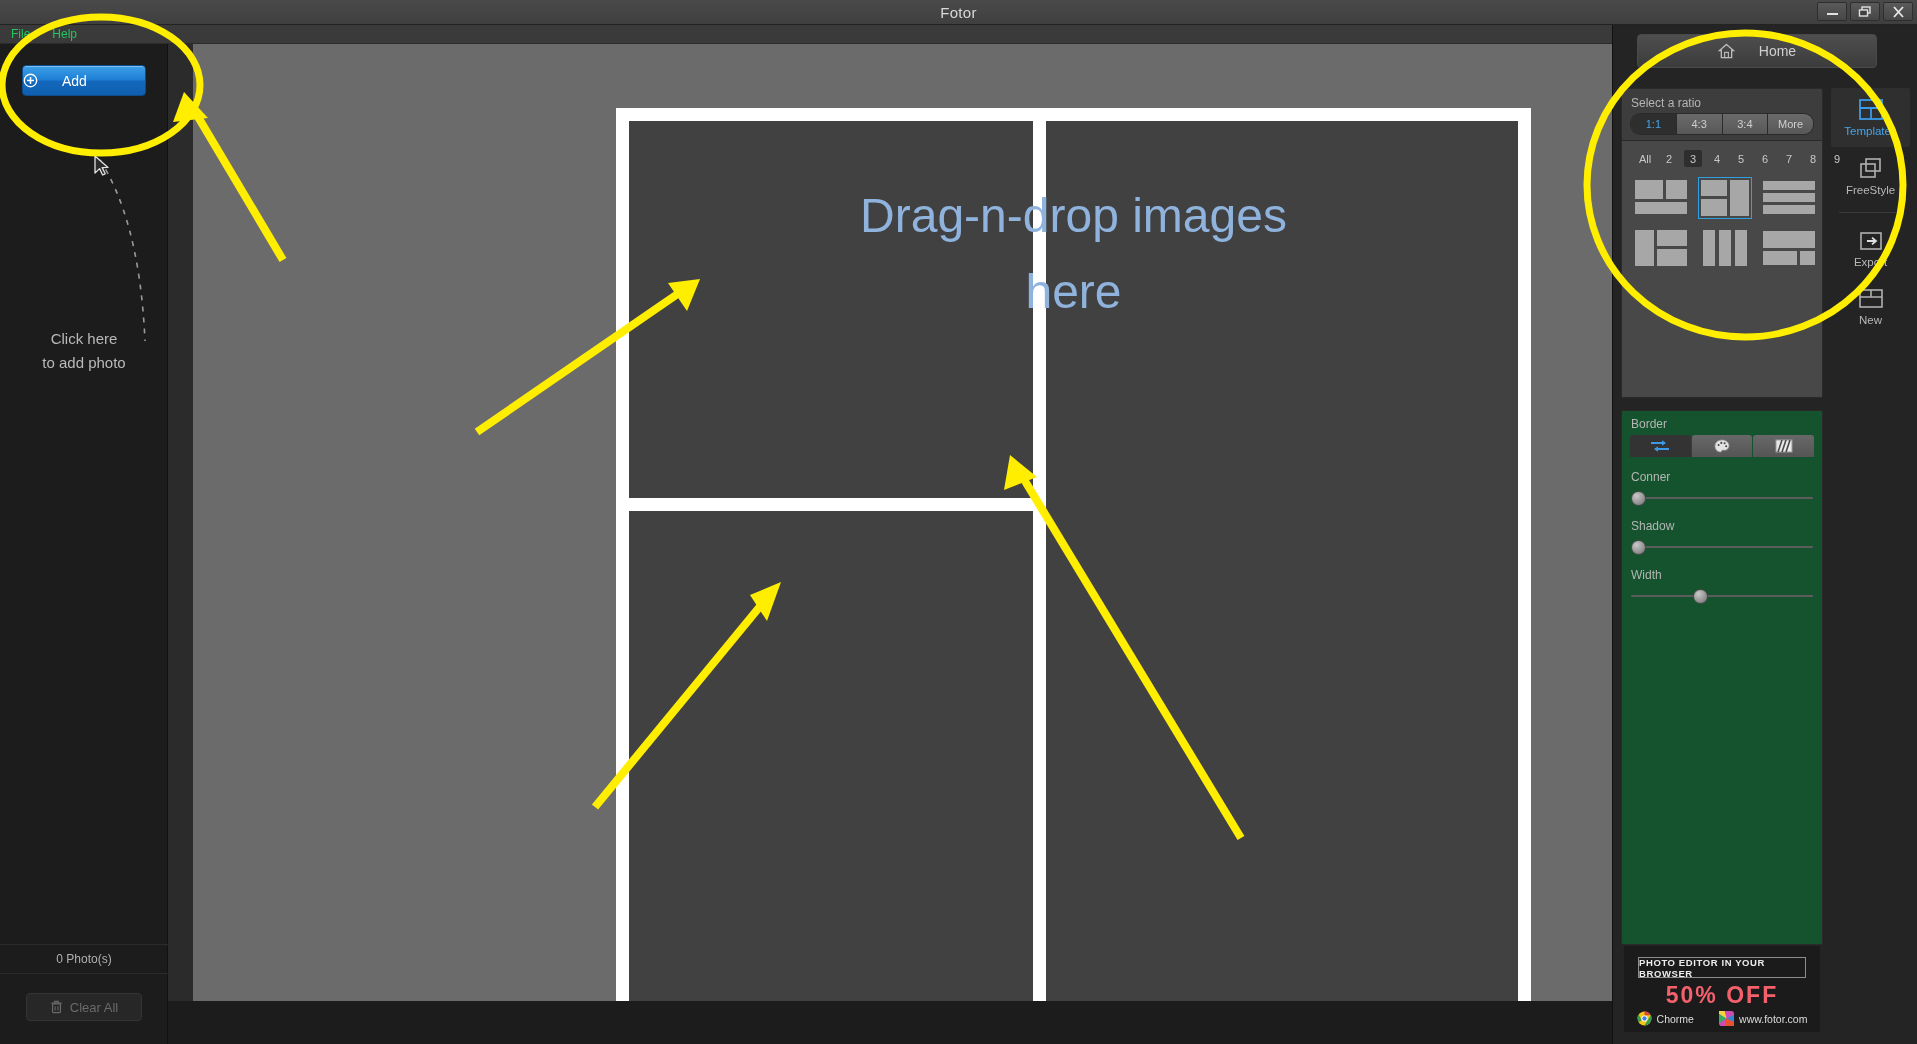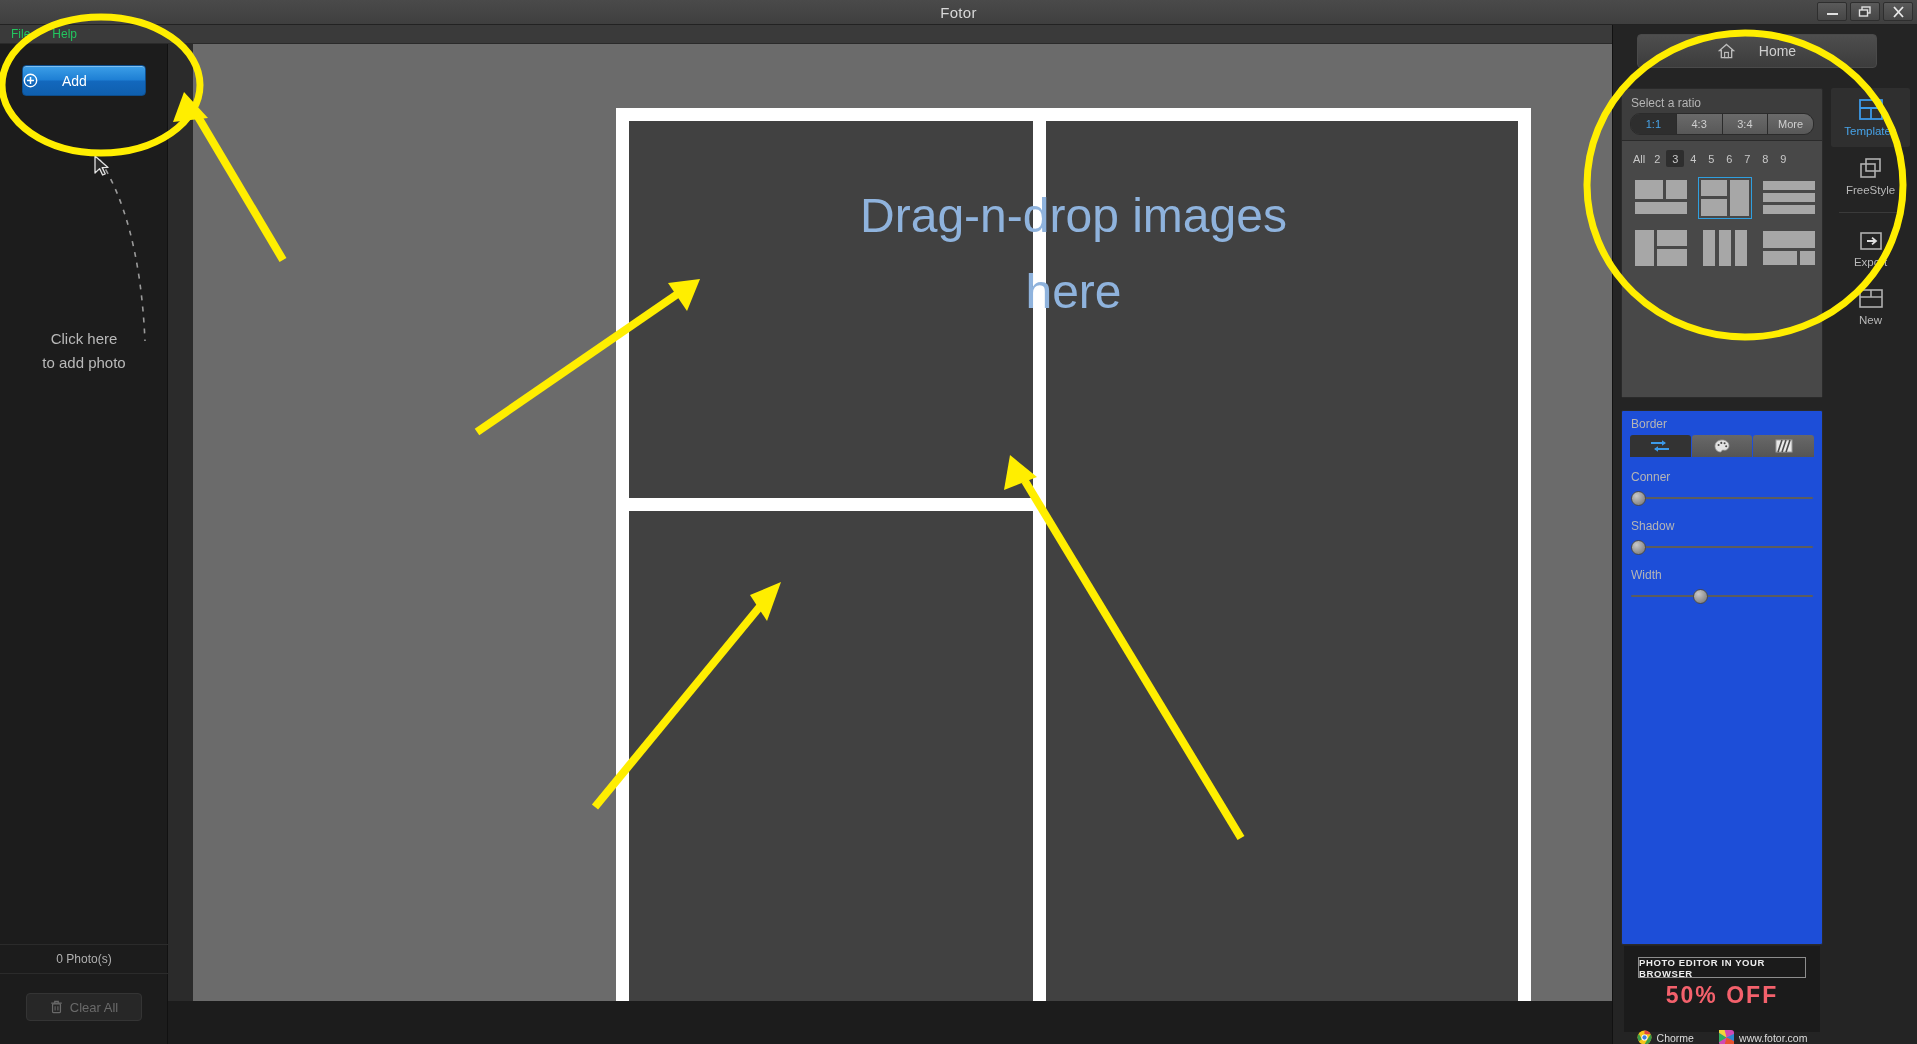--- a/index.html
+++ b/index.html
@@ -83,31 +83,31 @@
     justify-content:center; font-size:11px; color:#cfcfcf;
     background:linear-gradient(to bottom,#6a6a6a,#585858);
     border-right:1px solid #2b2b2b; }
   .ratio:last-child { border-right:none; }
   .ratio.active { background:#2e2e2e; color:#47a3e8; }
   .tplbody { position:absolute; left:0; top:51px; right:0; bottom:0;
     background:#484848; border-top:1px solid #2a2a2a; }
   .numrow { display:flex; gap:0; padding:9px 8px 4px 8px; }
   .num { min-width:18px; height:17px; display:flex; align-items:center;
     justify-content:center; font-size:11px; color:#c8c8c8; border-radius:2px;
-    padding:0 3px; }
+    padding:0 3px;margin-left:6px; }
   .num.active { background:#2e2e2e; }
   .thumbs { display:grid; grid-template-columns:repeat(3,1fr); gap:8px;
     padding:6px 10px; }
   .thumb { height:42px; border:1px solid transparent; padding:2px;
     display:flex; align-items:center; justify-content:center; }
   .thumb.sel { border-color:#2f9fe0; }
   .thumb svg { display:block; }
 
   .borderpanel { position:absolute; left:8px; top:385px; width:202px; height:535px;
-    background:#1d4ed8; border:1px solid #2a2a2a; border-radius:2px; }
+    background:#14532d; border:1px solid #2a2a2a; border-radius:2px; }
   .bd-title { padding:6px 0 4px 9px; font-size:12px; color:#b5b5b5; }
   .bdtabs { display:flex; margin:0 8px; gap:1px; }
   .bdtab { flex:1 1 0; height:22px; border-radius:3px 3px 0 0;
     background:linear-gradient(to bottom,#686868,#555); display:flex;
     align-items:center; justify-content:center; }
   .bdtab.active { background:#333; }
   .sliderblock { padding:0 9px; }
   .sl-label { font-size:12px; color:#b5b5b5; margin:13px 0 6px 0; }
   .track { position:relative; height:16px; }
   .track .bar { position:absolute; left:0; right:0; top:7px; height:2px;
@@ -117,21 +117,21 @@
     border:1px solid #4a4a4a; }
 
   .promo { position:absolute; left:11px; bottom:12px; width:196px; height:86px;
     background:#1b1b1b; }
   .promo-head { margin:11px auto 0 auto; width:168px; height:21px;
     border:1px solid #8d8d8d; display:flex; align-items:center; justify-content:center;
     font-size:9.5px; letter-spacing:.6px; color:#ededed; font-weight:bold; }
   .promo-off { text-align:center; font-size:23px; color:#f4616c; letter-spacing:2px;
     margin-top:4px; font-weight:bold; }
   .promo-row { display:flex; align-items:center; justify-content:space-around;
-    margin-top:21px; }
+    margin-top:2px; }
   .promo-item { display:flex; align-items:center; gap:5px; font-size:10.5px; color:#ddd; }
 
   
   .rail { position:absolute; left:218px; top:63px; width:79px; }
   .railitem { height:59px; display:flex; flex-direction:column; align-items:center;
     justify-content:center; gap:5px; font-size:11.5px; color:#b8b8b8; }
   .railitem.active { background:#2f2f2f; color:#47a3e8; border-radius:2px; }
   .raildiv { height:1px; background:#3a3a3a; margin:6px 8px; }
 
   

